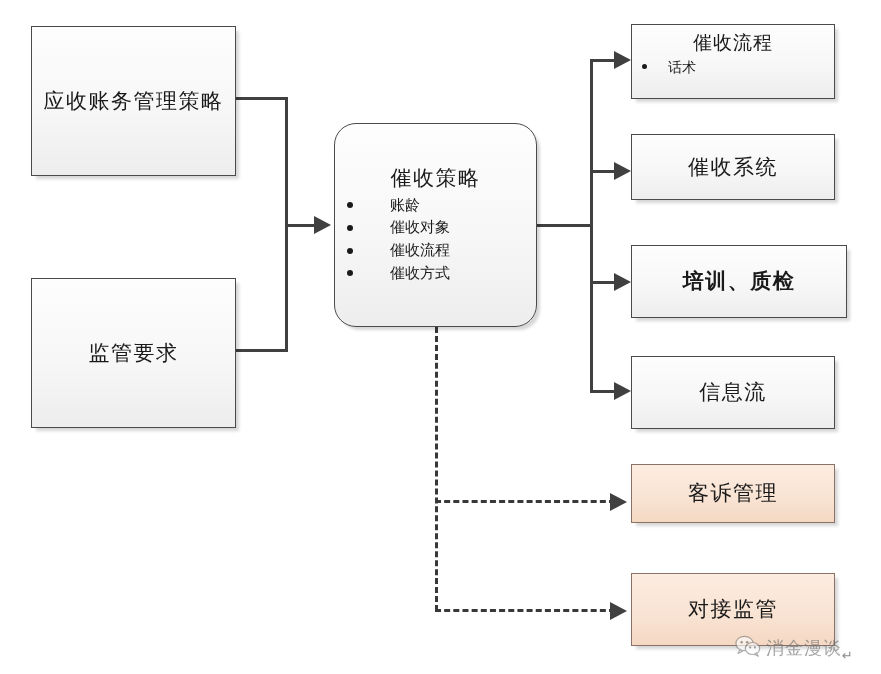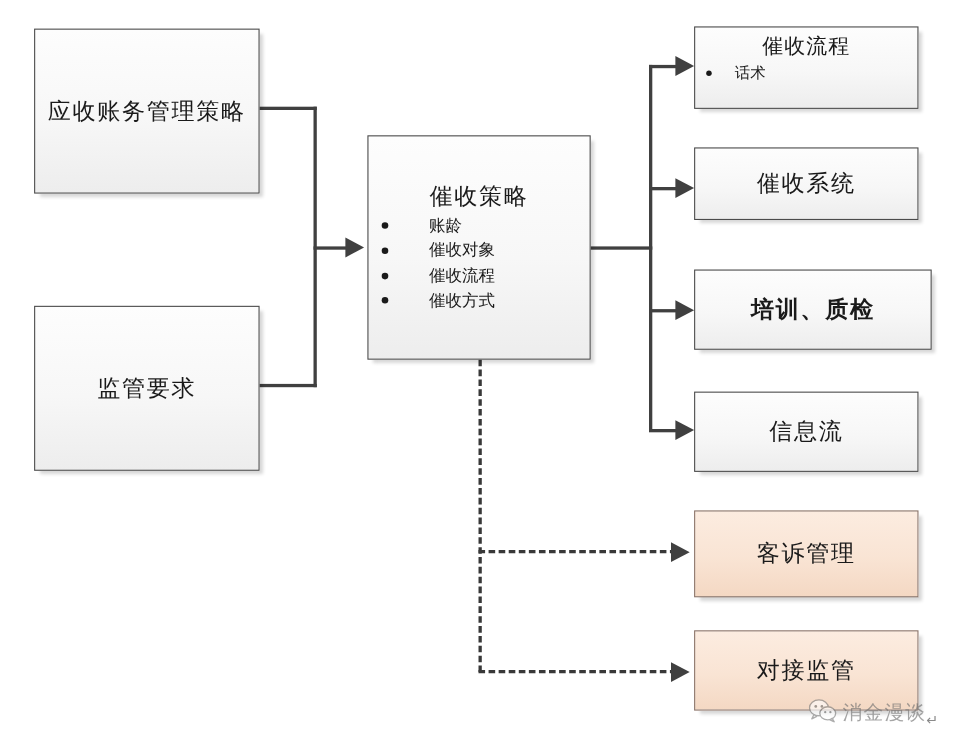--- a/index.html
+++ b/index.html
@@ -172,21 +172,21 @@
   <div class="arrow" style="left:610px; top:602px;"></div>
 
   <div class="node" style="left:31px; top:26px; width:205px; height:150px;">
     <div class="node-title">应收账务管理策略</div>
   </div>
 
   <div class="node" style="left:31px; top:278px; width:205px; height:150px;">
     <div class="node-title">监管要求</div>
   </div>
 
-  <div class="node" style="left:334px; top:123px; width:203px; height:204px;">
+  <div class="node" style="left:334px; top:123px; width:203px; height:204px;border-radius:22px;">
     <div class="node-title">催收策略</div>
     <ul class="bullets">
       <li>账龄</li>
       <li>催收对象</li>
       <li>催收流程</li>
       <li>催收方式</li>
     </ul>
   </div>
 
   <div class="node" style="left:631px; top:24px; width:204px; height:75px; justify-content:flex-start; padding-top:6px;">
@@ -201,21 +201,21 @@
   </div>
 
   <div class="node" style="left:631px; top:245px; width:216px; height:73px;font-weight:bold;">
     <div class="node-title">培训、质检</div>
   </div>
 
   <div class="node" style="left:631px; top:356px; width:204px; height:73px;">
     <div class="node-title">信息流</div>
   </div>
 
-  <div class="node accent" style="left:631px; top:464px; width:204px; height:79px;">
+  <div class="node accent" style="left:631px; top:464px; width:204px; height:59px;">
     <div class="node-title">客诉管理</div>
   </div>
 
   <div class="node accent" style="left:631px; top:573px; width:204px; height:73px;">
     <div class="node-title">对接监管</div>
   </div>
 
   <div class="watermark" style="left:735px; top:616px;">
     <span class="wm-logo">
       <svg width="26" height="22" viewBox="0 0 26 22" aria-hidden="true">

